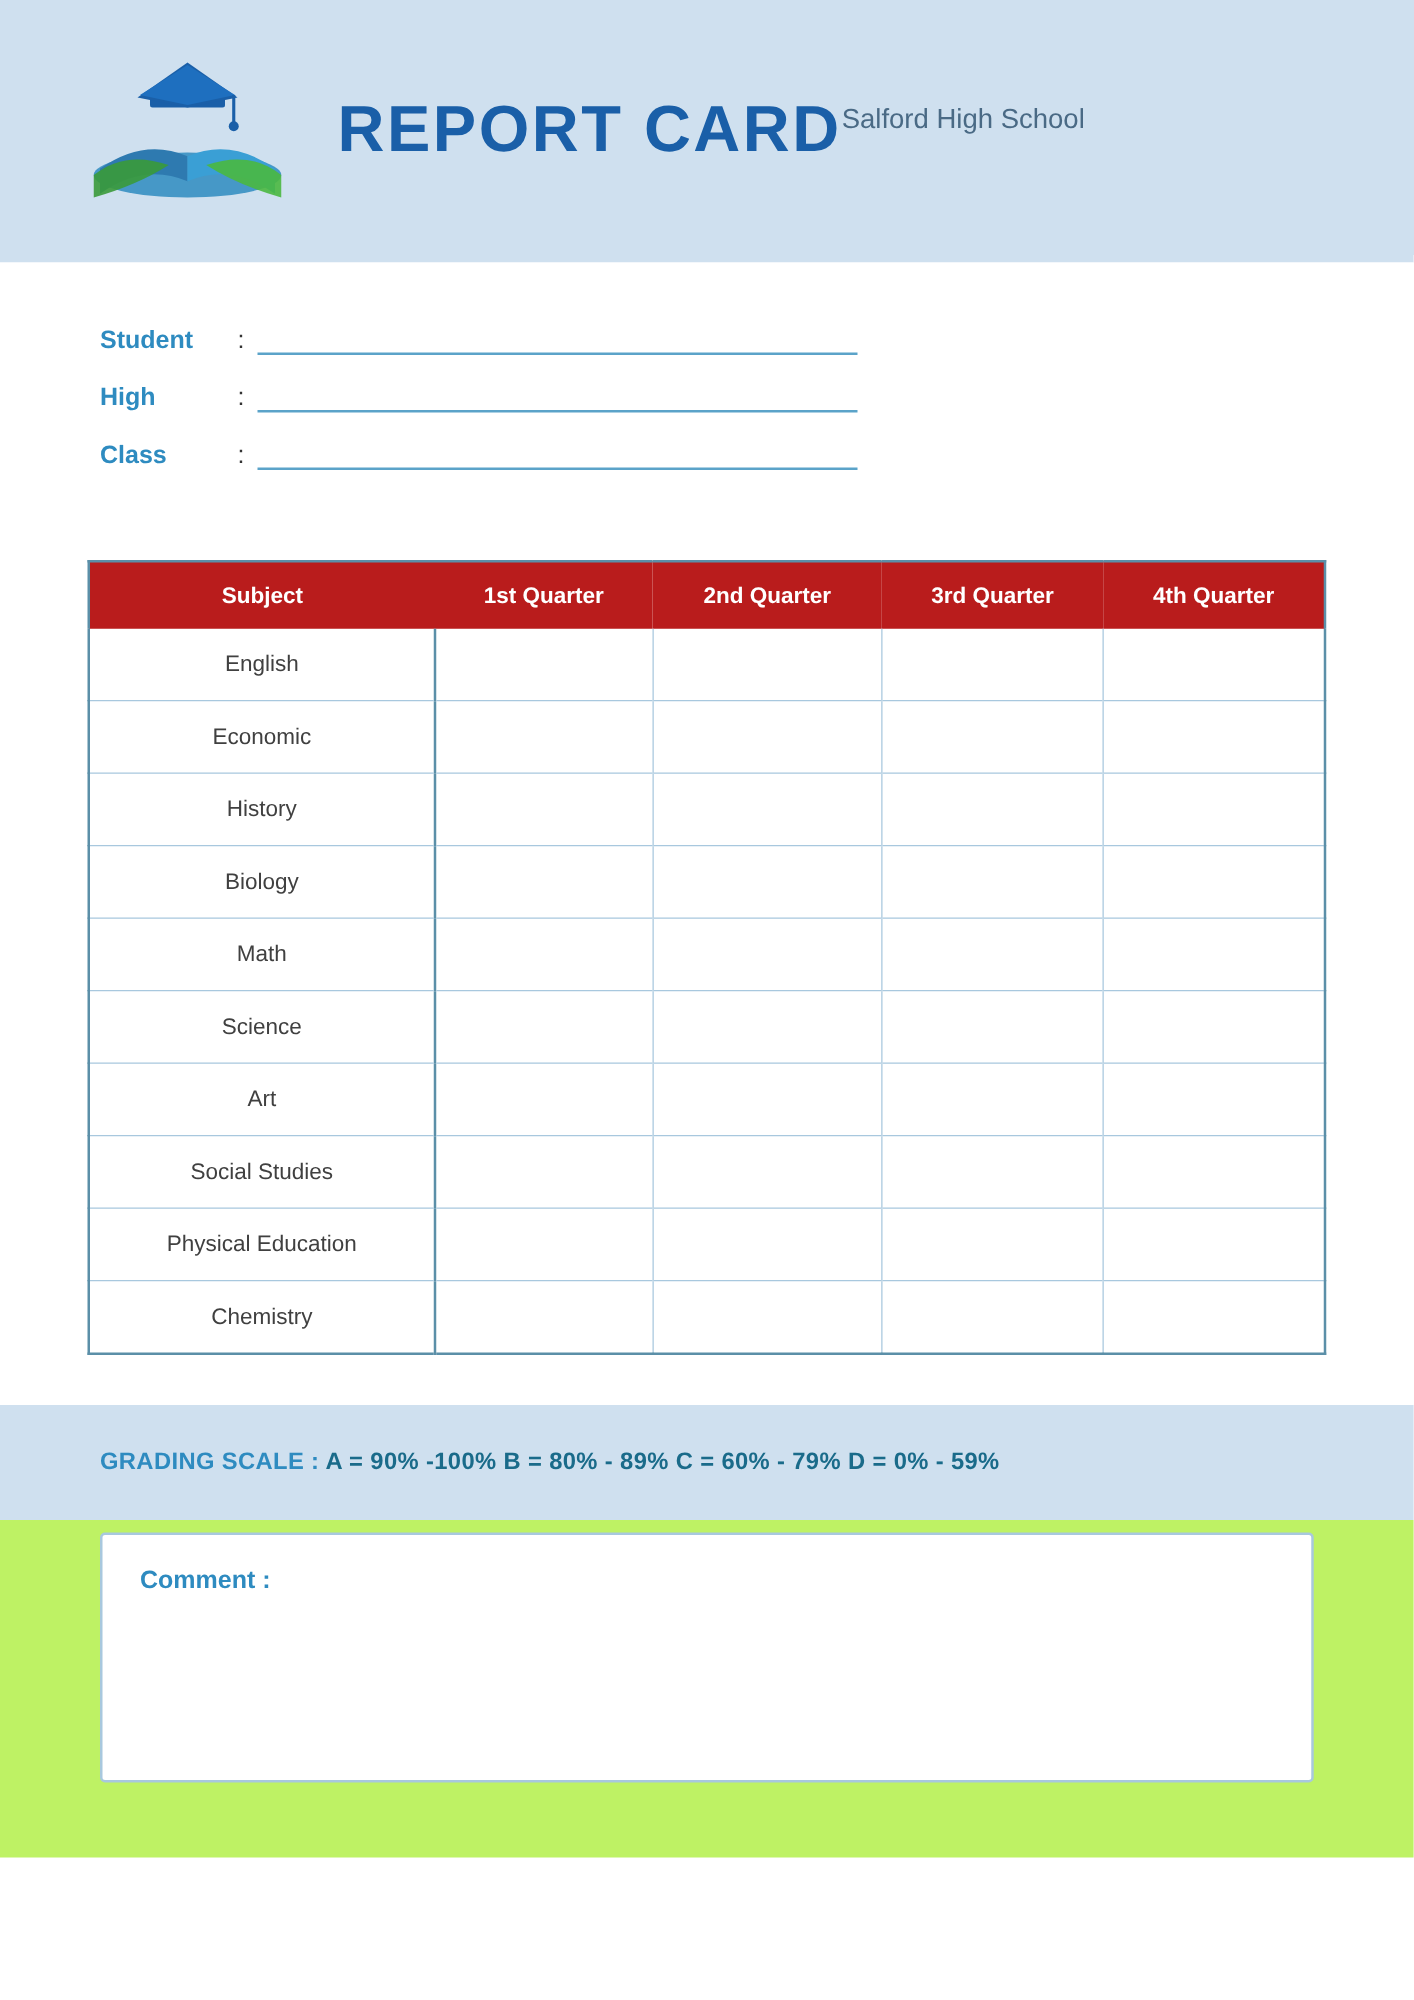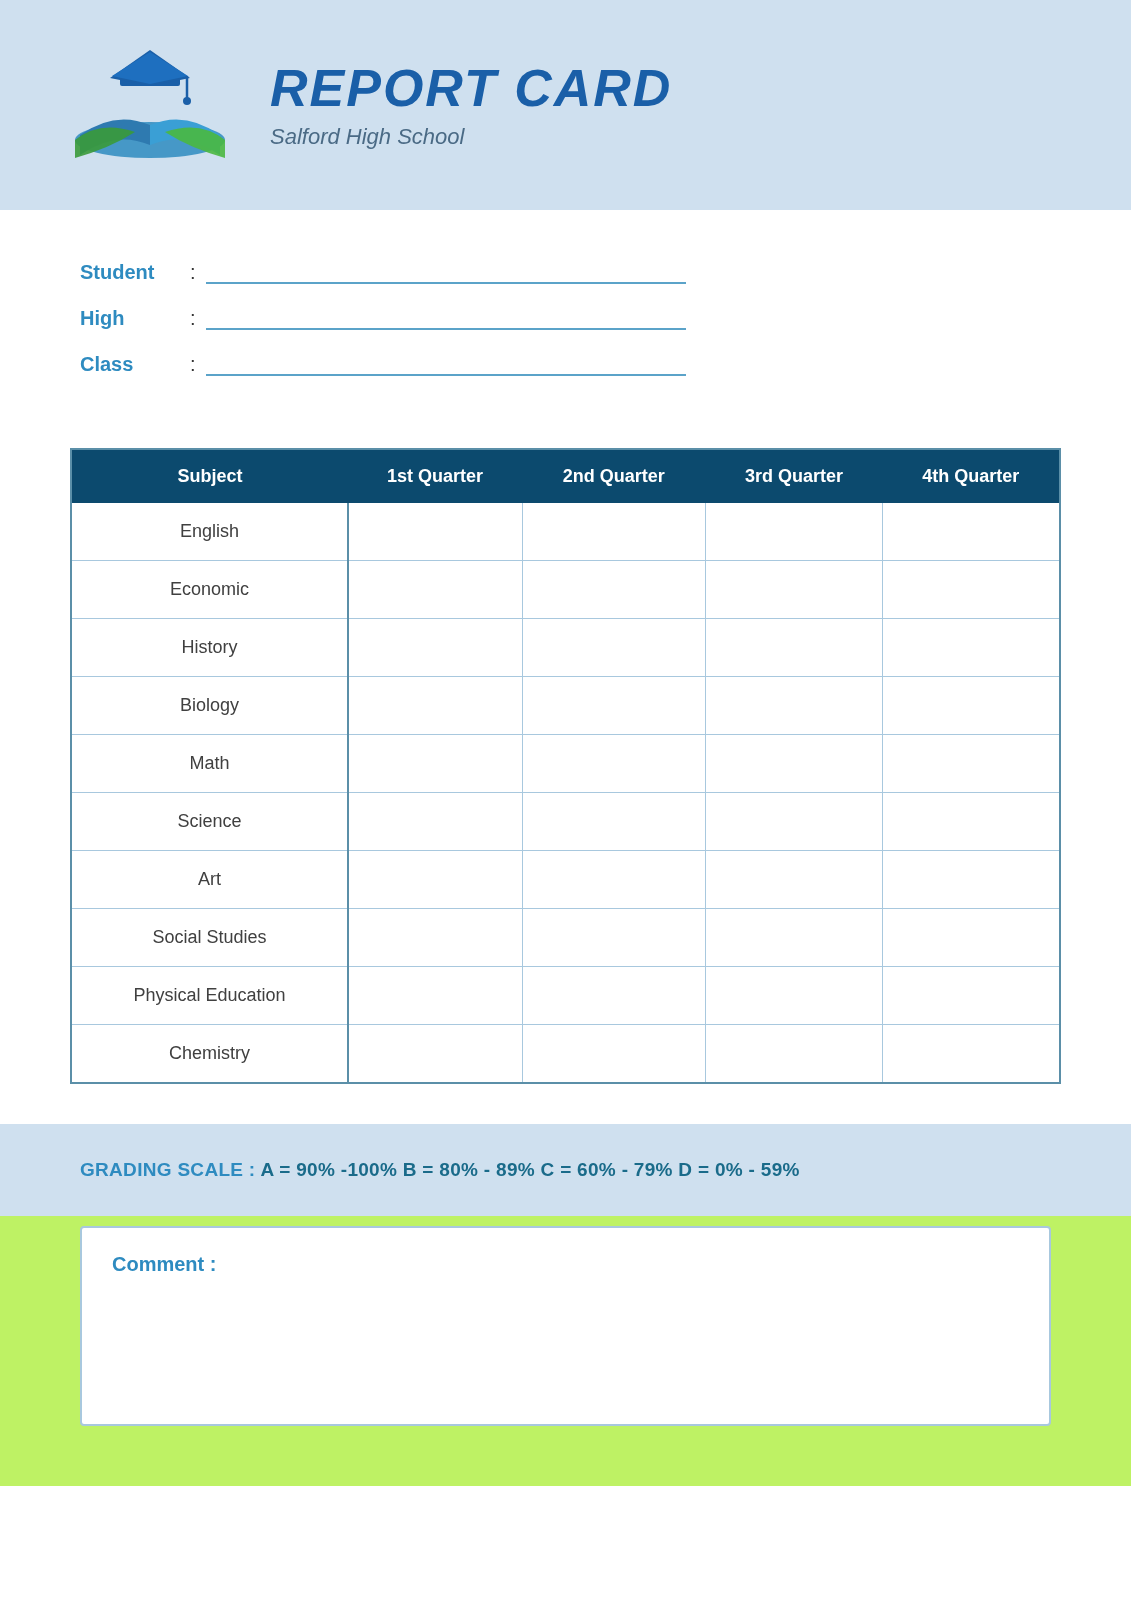--- a/index.html
+++ b/index.html
@@ -26,23 +26,22 @@
     }
 
     .logo {
       width: 180px;
       height: 130px;
       flex-shrink: 0;
     }
 
     .header-text {
       display: flex;
-      flex-direction: column;
+      flex-direction: row;
       justify-content: center;
-      font-style: italic;
     }
 
     .report-card-title {
       font-size: 52px;
       font-weight: 900;
       color: #1a5fa8;
       letter-spacing: 2px;
       text-transform: uppercase;
       line-height: 1.1;
     }
@@ -96,21 +95,21 @@
       background: #ffffff;
     }
 
     .grades-table {
       width: 100%;
       border-collapse: collapse;
       border: 2px solid #5b8fa8;
     }
 
     .grades-table thead tr {
-      background-color: #0c4a6e;
+      background-color: #b91c1c;
     }
 
     .grades-table thead th {
       color: #ffffff;
       font-size: 18px;
       font-weight: 600;
       padding: 16px 10px;
       text-align: center;
     }
 

